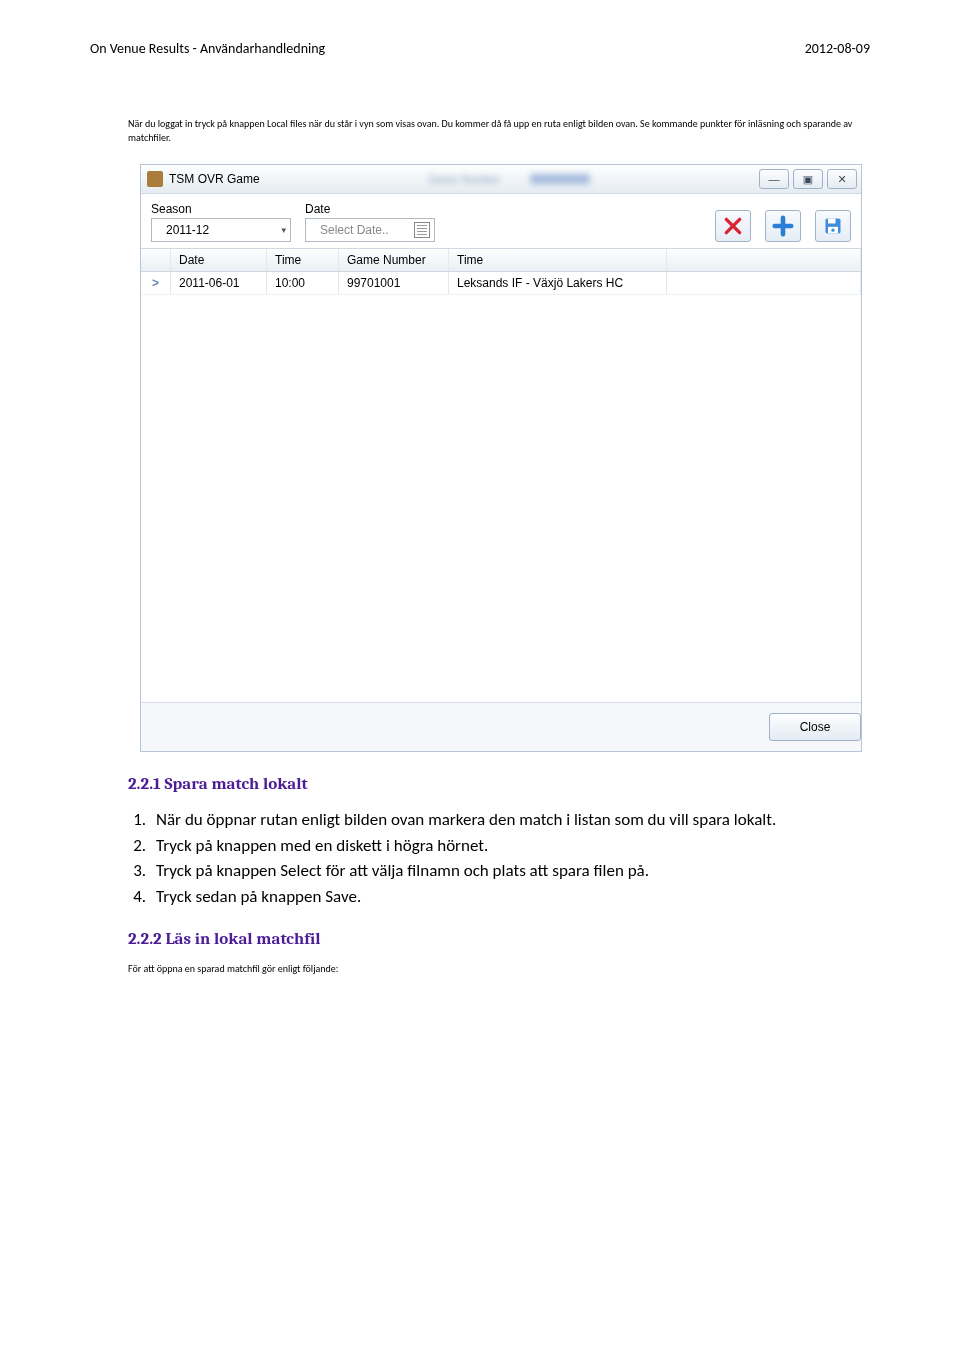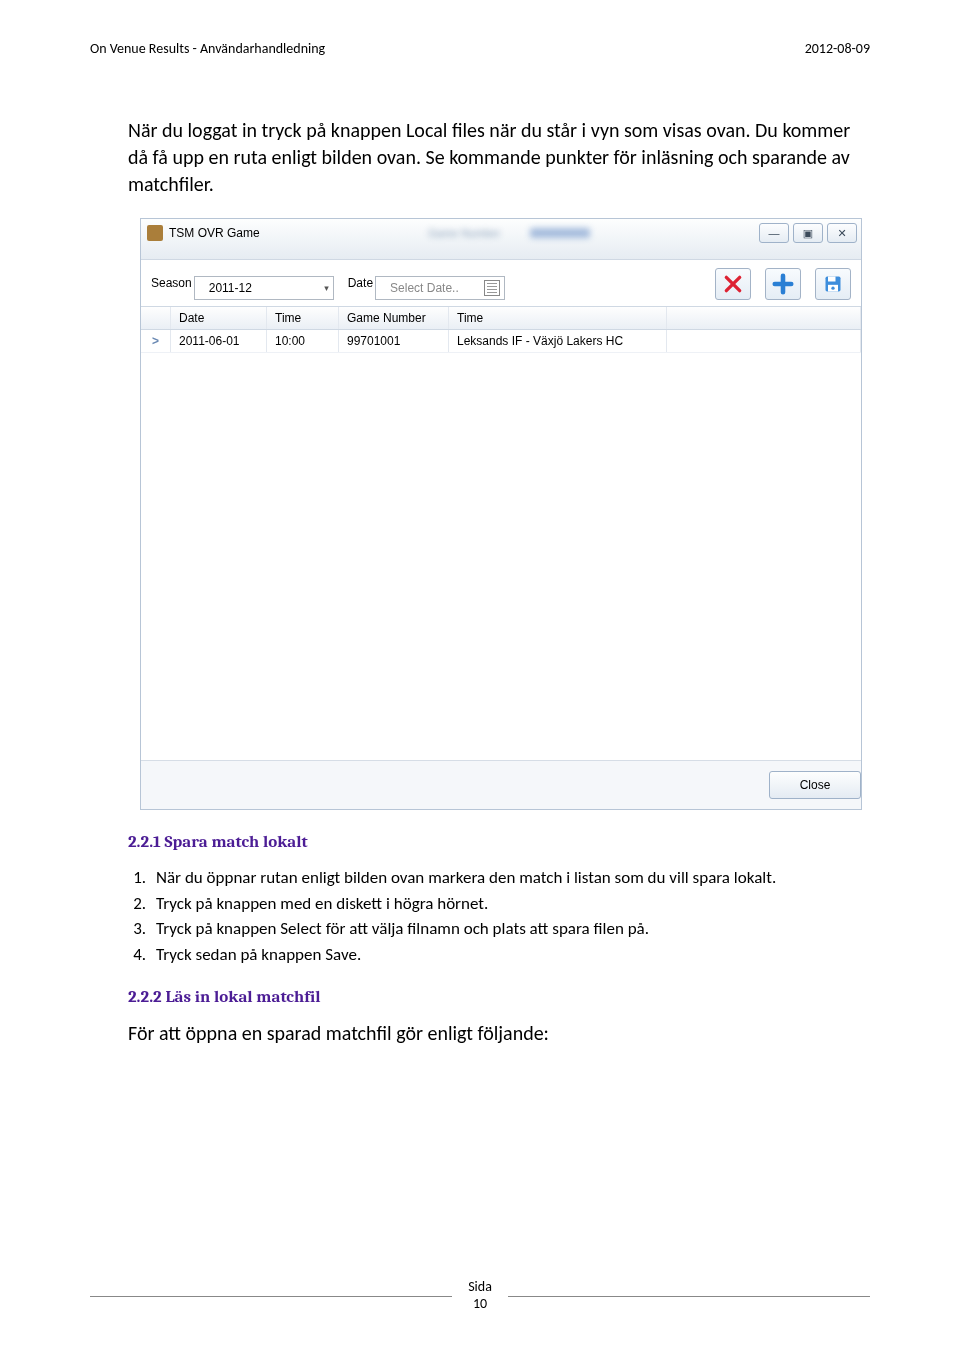--- a/index.html
+++ b/index.html
@@ -32,21 +32,21 @@
   }
   h3.subsection-h {
     color: #4c1d95;
     font-family: Cambria, Georgia, serif;
     font-weight: bold;
     font-size: 17px;
     margin: 20px 0 14px 38px;
   }
   p.body-text {
     font-family: Calibri, Arial, sans-serif;
-    font-size: 20px;
+    font-size: 10px;
     margin: 0 0 20px 38px;
     line-height: 1.35;
   }
   ol.steps {
     font-family: Calibri, Arial, sans-serif;
     font-size: 17px;
     margin: 0 0 20px 38px;
     padding-left: 22px;
     line-height: 1.5;
   }
@@ -60,21 +60,21 @@
     background: #fff;
     font-family: "Segoe UI", Tahoma, sans-serif;
     font-size: 12px;
   }
   .titlebar {
     display: flex;
     align-items: center;
     height: 28px;
     background: linear-gradient(#fdfefe, #e6ecf2);
     border-bottom: 1px solid #cfd8e3;
-    padding: 0 4px 12px 6px;
+    padding: 0 4px 0 6px;
   }
   .titlebar .app-icon {
     width: 16px; height: 16px;
     background: #aa7e3a;
     margin-right: 6px;
     border-radius: 2px;
   }
   .titlebar .title-text { flex: 0 0 auto; font-size: 12px; }
   .titlebar .blurred {
     flex: 1;
@@ -97,21 +97,21 @@
     font-size: 11px;
     color: #3b4a5a;
   }
 
   .toolbar-row {
     display: flex;
     align-items: flex-end;
     padding: 8px 10px 6px 10px;
     gap: 14px;
   }
-  .field { display: flex; flex-direction: row; gap: 2px; }
+  .field { display: flex; flex-direction: column; gap: 2px; }
   .field-label { font-size: 12px; color: #000; }
   .combo, .datebox {
     height: 22px;
     border: 1px solid #b0b8c2;
     background: #fff;
     display: flex;
     align-items: center;
     padding: 0 4px 0 14px;
     font-size: 12px;
     gap: 4px;
@@ -302,22 +302,14 @@
   <ol class="steps">
     <li>När du öppnar rutan enligt bilden ovan markera den match i listan som du vill spara lokalt.</li>
     <li>Tryck på knappen med en diskett i högra hörnet.</li>
     <li>Tryck på knappen Select för att välja filnamn och plats att spara filen på.</li>
     <li>Tryck sedan på knappen Save.</li>
   </ol>
 
   <h3 class="subsection-h">2.2.2   Läs in lokal matchfil</h3>
   <p class="body-text">För att öppna en sparad matchfil gör enligt följande:</p>
 
-  <div class="page-footer">
-    <div class="hr"></div>
-    <div class="pg">
-      <div>Sida</div>
-      <div>10</div>
-    </div>
-    <div class="hr"></div>
-  </div>
 
 </div>
 
 </body></html>

